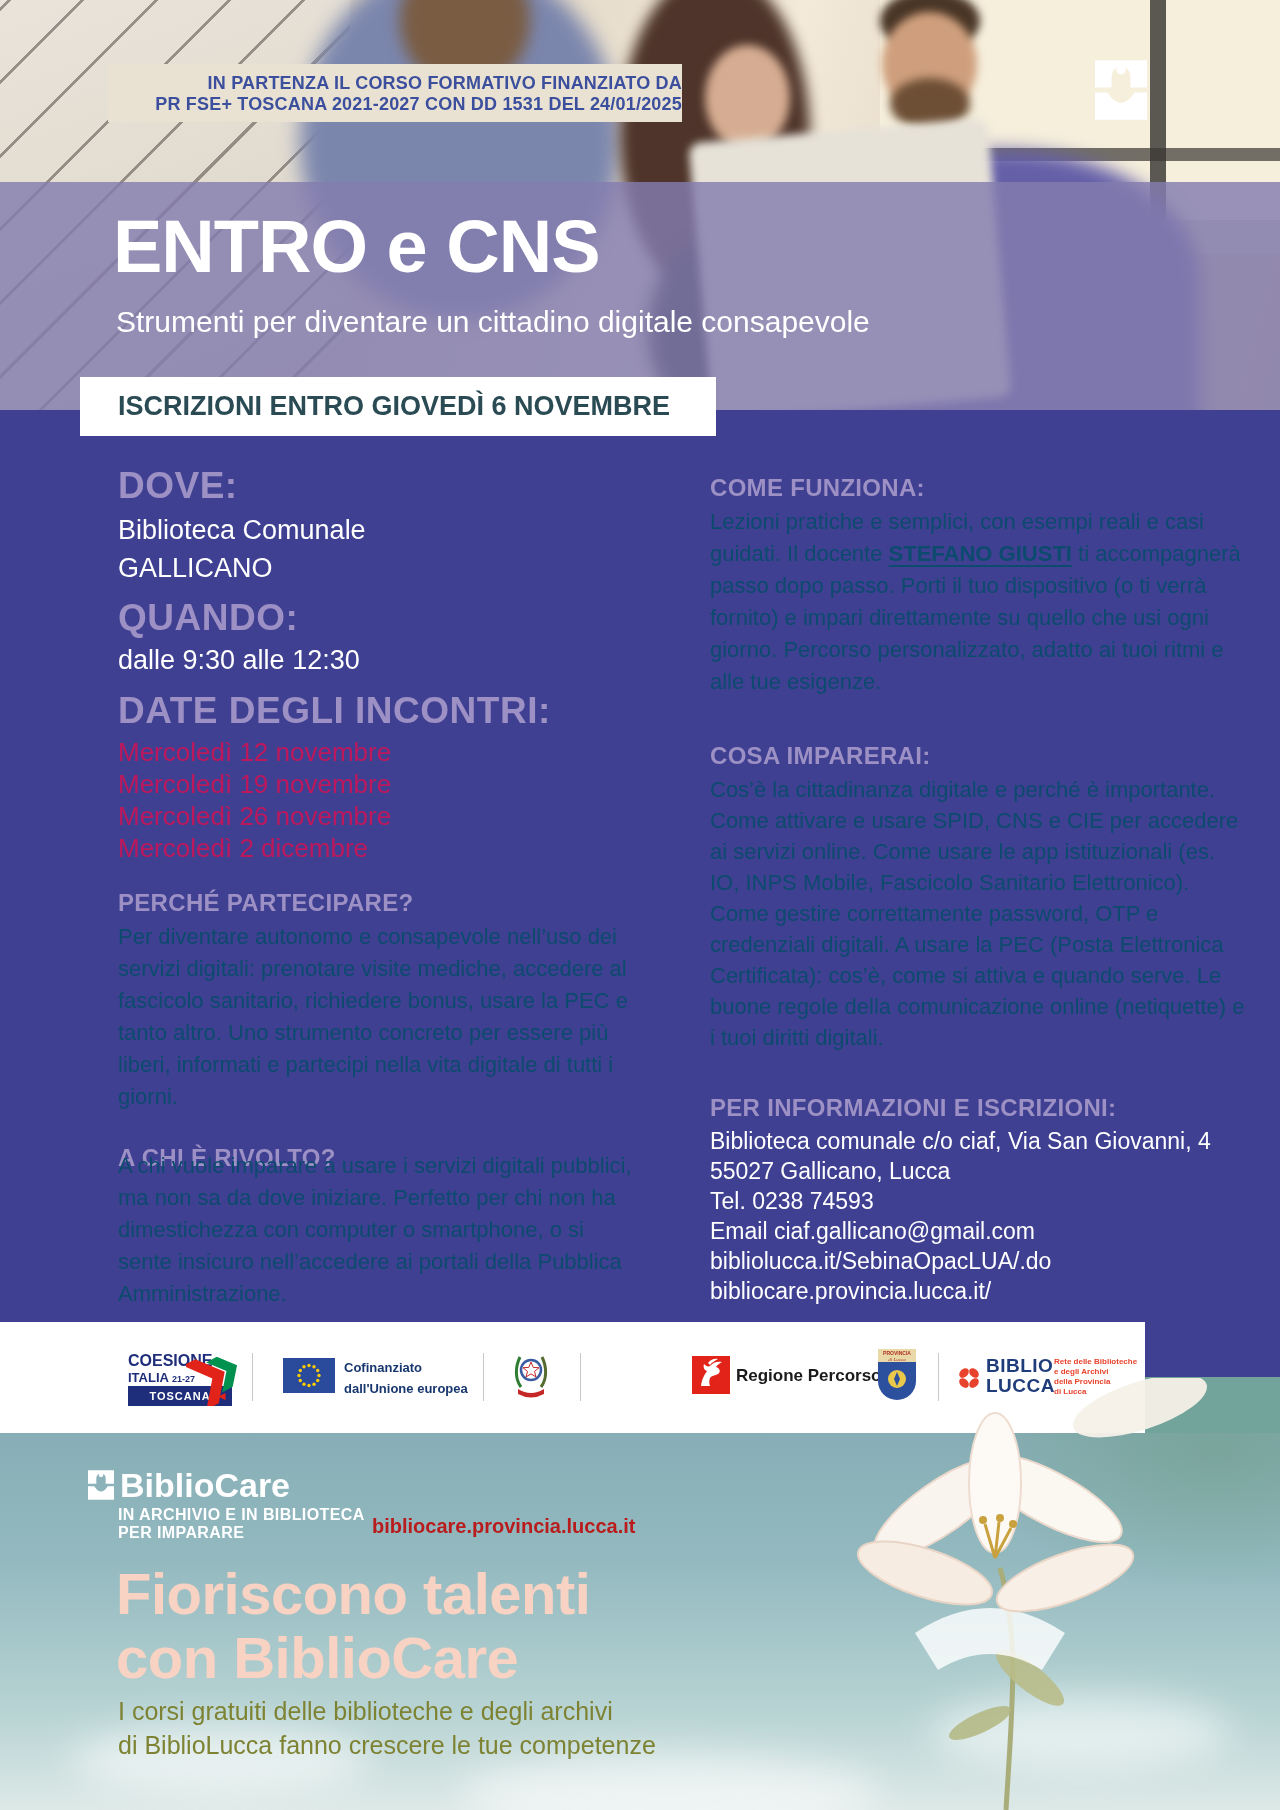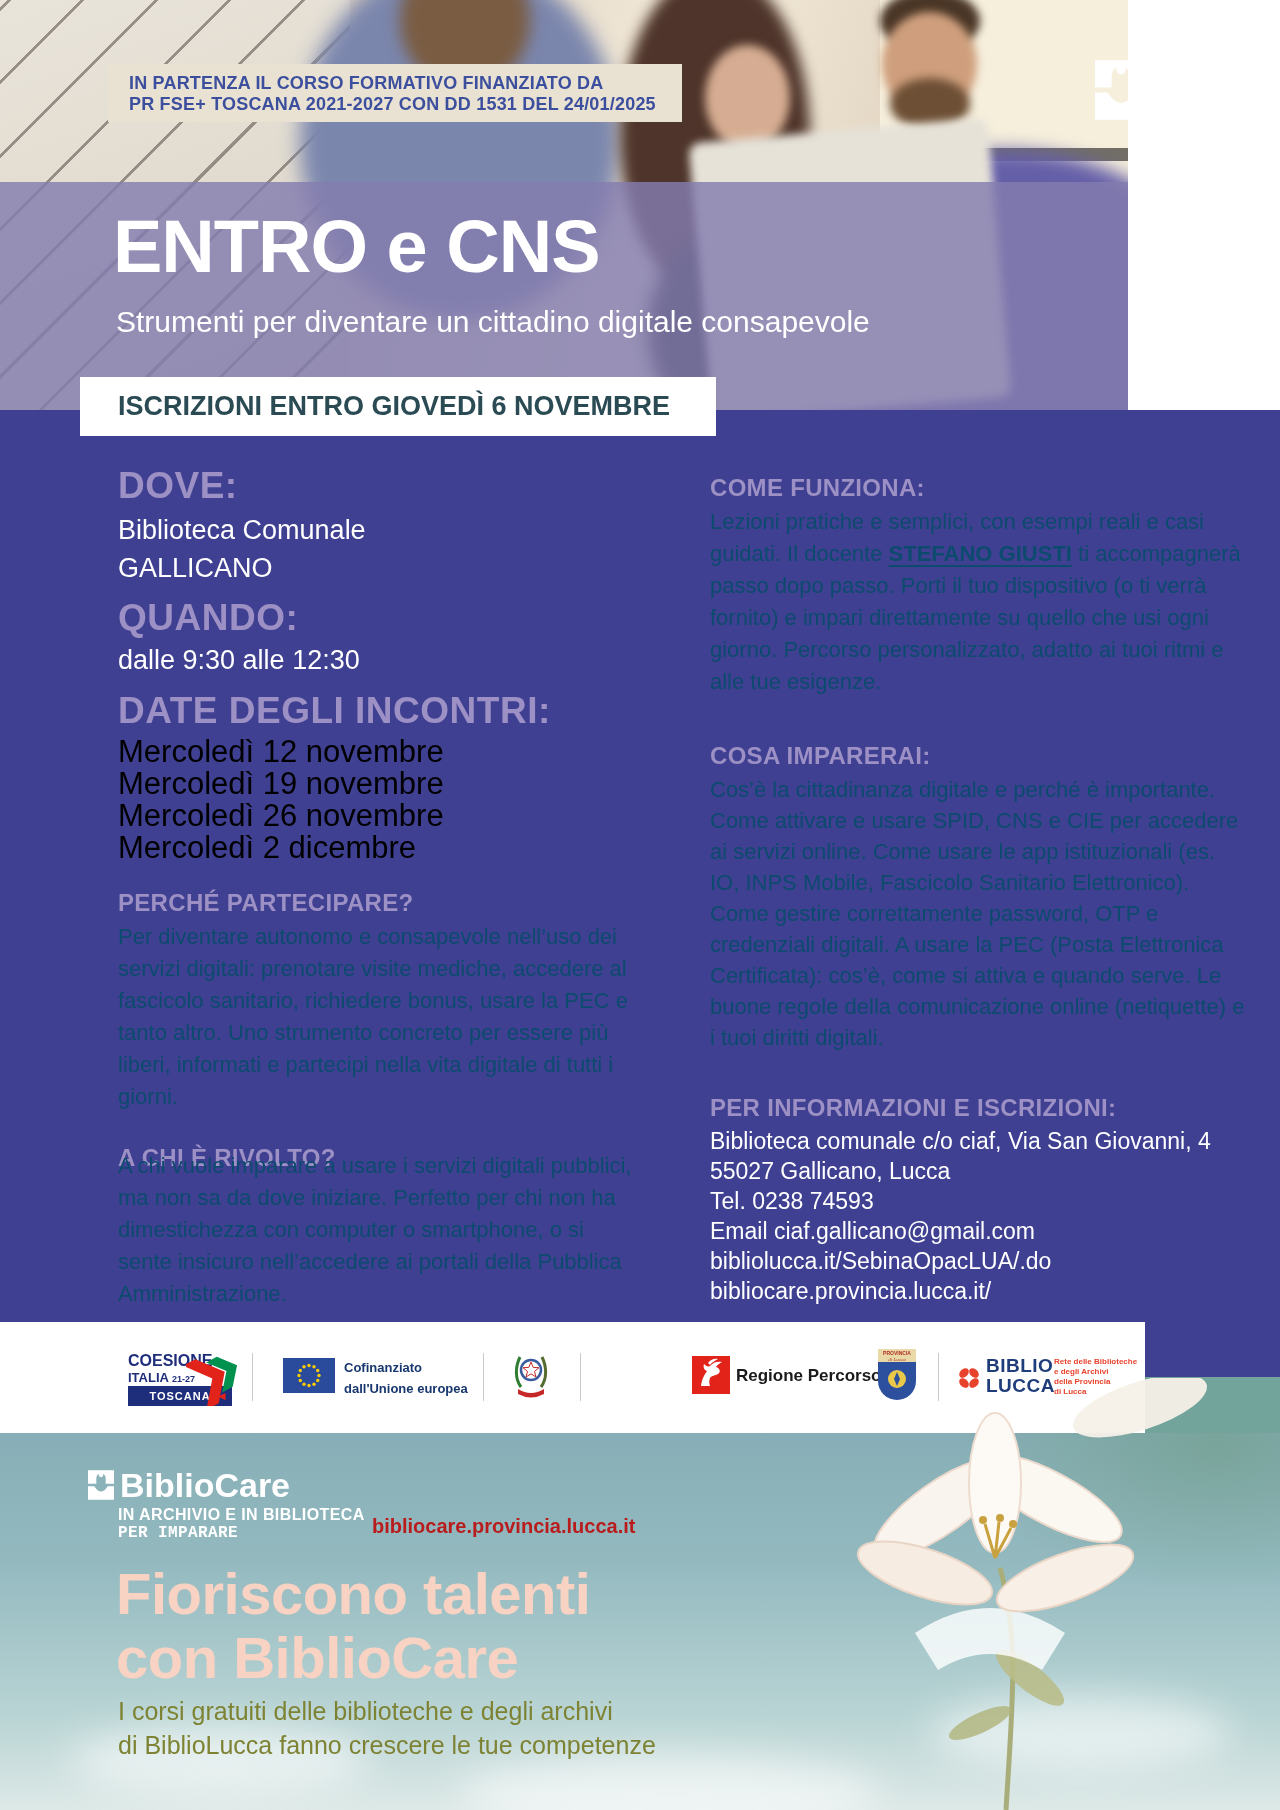--- a/index.html
+++ b/index.html
@@ -2,22 +2,22 @@
 <html><head>
 <meta charset="utf-8">
 <style>
   html,body{margin:0;padding:0;background:#ffffff;}
   *{box-sizing:border-box;}
   .poster{position:relative;width:1280px;height:1810px;overflow:hidden;
           font-family:"Liberation Sans","DejaVu Sans",sans-serif;}
   .abs{position:absolute;}
 
   
-  .hero{position:absolute;left:0;top:0;width:1128px;height:410px;overflow:hidden;
-        background:linear-gradient(105deg,#e9e4da 0%,#ddd2c2 30%,#f3ead9 58%,#cdbba6 100%);}
+  .hero{position:absolute;left:0;top:0;width:1280px;height:410px;overflow:hidden;
+        background:linear-gradient(105deg,#e9e4da 0%,#ddd2c2 30%,#f3ead9 58%,#cdbba6 100%);text-align:right;}
   .hero .blob{position:absolute;border-radius:50%;}
   .wood{position:absolute;left:-80px;top:-60px;width:430px;height:540px;background:
         repeating-linear-gradient(135deg, rgba(55,45,40,.45) 0 3px, rgba(0,0,0,0) 3px 52px),
         linear-gradient(160deg,#ece7dd,#d7d0c3);}
   .window-glow{position:absolute;left:880px;top:0;width:400px;height:225px;background:#f6efdc;}
   .winframe-v{position:absolute;left:1150px;top:0;width:16px;height:225px;background:#35322e;opacity:.8;}
   .winframe-h{position:absolute;left:880px;top:148px;width:400px;height:13px;background:#3a3733;opacity:.7;}
   .sill{position:absolute;left:880px;top:220px;width:400px;height:34px;background:#d9d2c3;}
   .overlay{position:absolute;left:0;top:182px;width:1280px;height:228px;
            background:rgba(132,124,175,0.82);}
@@ -32,21 +32,21 @@
                   background:#ffffff;color:#2b4b54;font-weight:800;font-size:27px;
                   line-height:59px;padding-left:38px;z-index:5;}
   .hero-logo{position:absolute;left:1095px;top:60px;width:52px;height:60px;}
 
   
   .main{position:absolute;left:0;top:410px;width:1280px;height:912px;background:#3f4092;}
   .h-big{position:absolute;color:#9c90c4;font-weight:800;font-size:37px;letter-spacing:.5px;}
   .h-small{position:absolute;color:#9c90c4;font-weight:800;font-size:24px;letter-spacing:.3px;}
   .body-txt{position:absolute;color:#0c4a6e;font-size:22px;line-height:32px;}
   .lines27{position:absolute;color:#ffffff;font-size:27px;line-height:38px;}
-  .dates{position:absolute;color:#000000;font-size:31px;line-height:32px;}
+  .dates{position:absolute;color:#be185d;font-size:26px;line-height:32px;}
   .contact{position:absolute;color:#ffffff;font-size:23px;line-height:30px;}
   .docente{text-decoration:underline;text-underline-offset:4px;font-weight:600;}
 
   
   .logo-band{position:absolute;left:0;top:1322px;width:1280px;height:111px;background:#ffffff;}
   .corner-purple{position:absolute;left:1145px;top:1322px;width:135px;height:55px;background:#3f4092;}
   .corner-teal{position:absolute;left:1145px;top:1377px;width:135px;height:56px;background:#72a49b;}
   .divider{position:absolute;top:1353px;width:1px;height:48px;background:#c9c9c9;}
   .coe-txt{color:#1f2e7b;font-weight:800;}
   .coe-bar{position:absolute;left:128px;top:1386px;width:104px;height:20px;background:#1f2e7b;
@@ -282,21 +282,21 @@
 
   <div class="abs" style="left:88px;top:1470px;">
     <svg width="26" height="30" viewBox="0 0 100 114">
       <path fill="#ffffff" fill-rule="evenodd" d="M0 0 h100 v52 h-32 v-22 a18 18 0 0 0 -36 0 v22 h-32 Z"></path>
       <circle fill="#ffffff" cx="50" cy="18" r="9"></circle>
       <path fill="#ffffff" fill-rule="evenodd" d="M0 62 h100 v52 h-100 Z M24 62 Q50 102 76 62 Z"></path>
     </svg>
   </div>
   <div class="bc-wordmark">BiblioCare</div>
   <div class="bc-sub" style="left:118px;top:1506px;">IN ARCHIVIO E IN BIBLIOTECA</div>
-  <div class="bc-sub" style="left:118px;top:1524px;font-family:Liberation Mono, monospace;">PER IMPARARE</div>
+  <div class="bc-sub" style="left:118px;top:1524px;">PER IMPARARE</div>
   <div class="footer-url">bibliocare.provincia.lucca.it</div>
 
   <div class="headline" style="top:1560px;">Fioriscono talenti</div>
   <div class="headline" style="top:1624px;">con BiblioCare</div>
   <div class="footer-subtxt" style="top:1694px;">I corsi gratuiti delle biblioteche e degli archivi</div>
   <div class="footer-subtxt" style="top:1728px;">di BiblioLucca fanno crescere le tue competenze</div>
 
 </div>
 
 </body></html>

